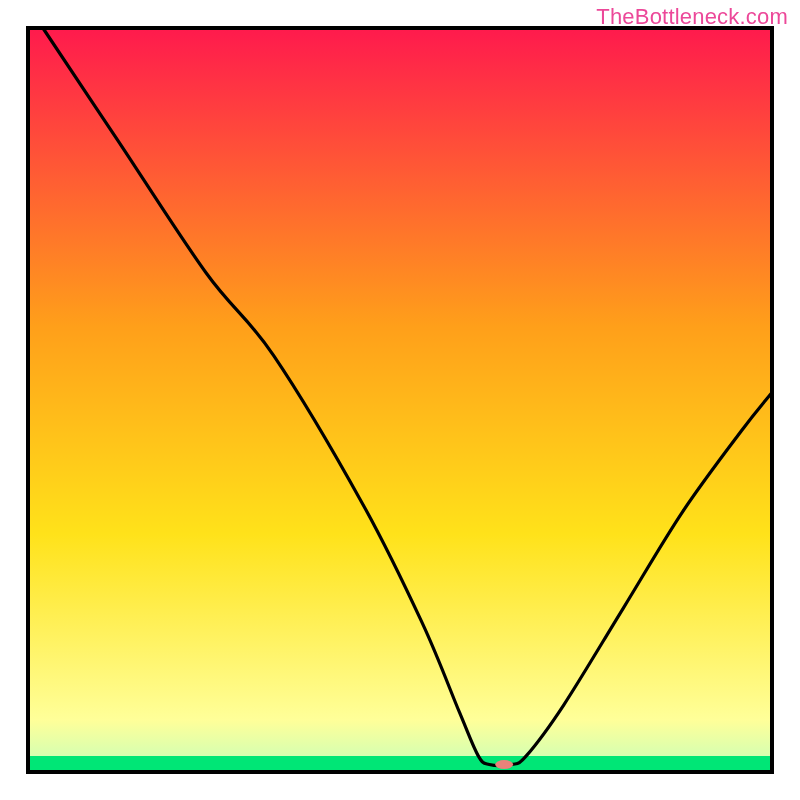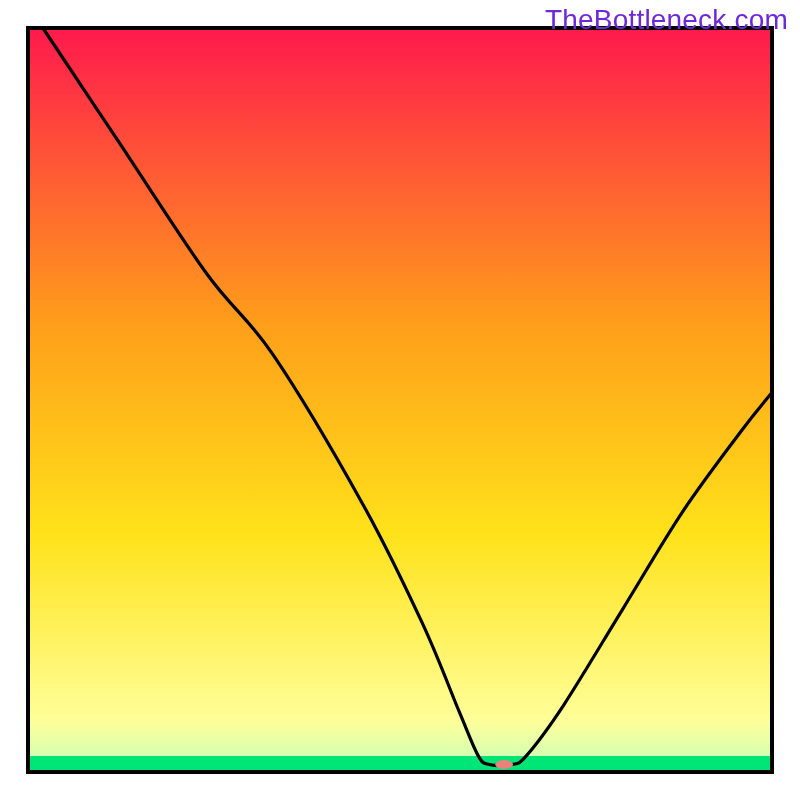--- a/index.html
+++ b/index.html
@@ -12,22 +12,22 @@
   }
   .frame {
     position: relative;
     width: 800px;
     height: 800px;
   }
   .watermark {
     position: absolute;
     top: 4px;
     right: 12px;
-    color: #6d28d9;
-    font-size: 28px;
+    color: #ec4899;
+    font-size: 22px;
     font-weight: 400;
     letter-spacing: 0.2px;
     z-index: 5;
   }
   svg.plot {
     position: absolute;
     left: 0;
     top: 0;
   }
 </style>

